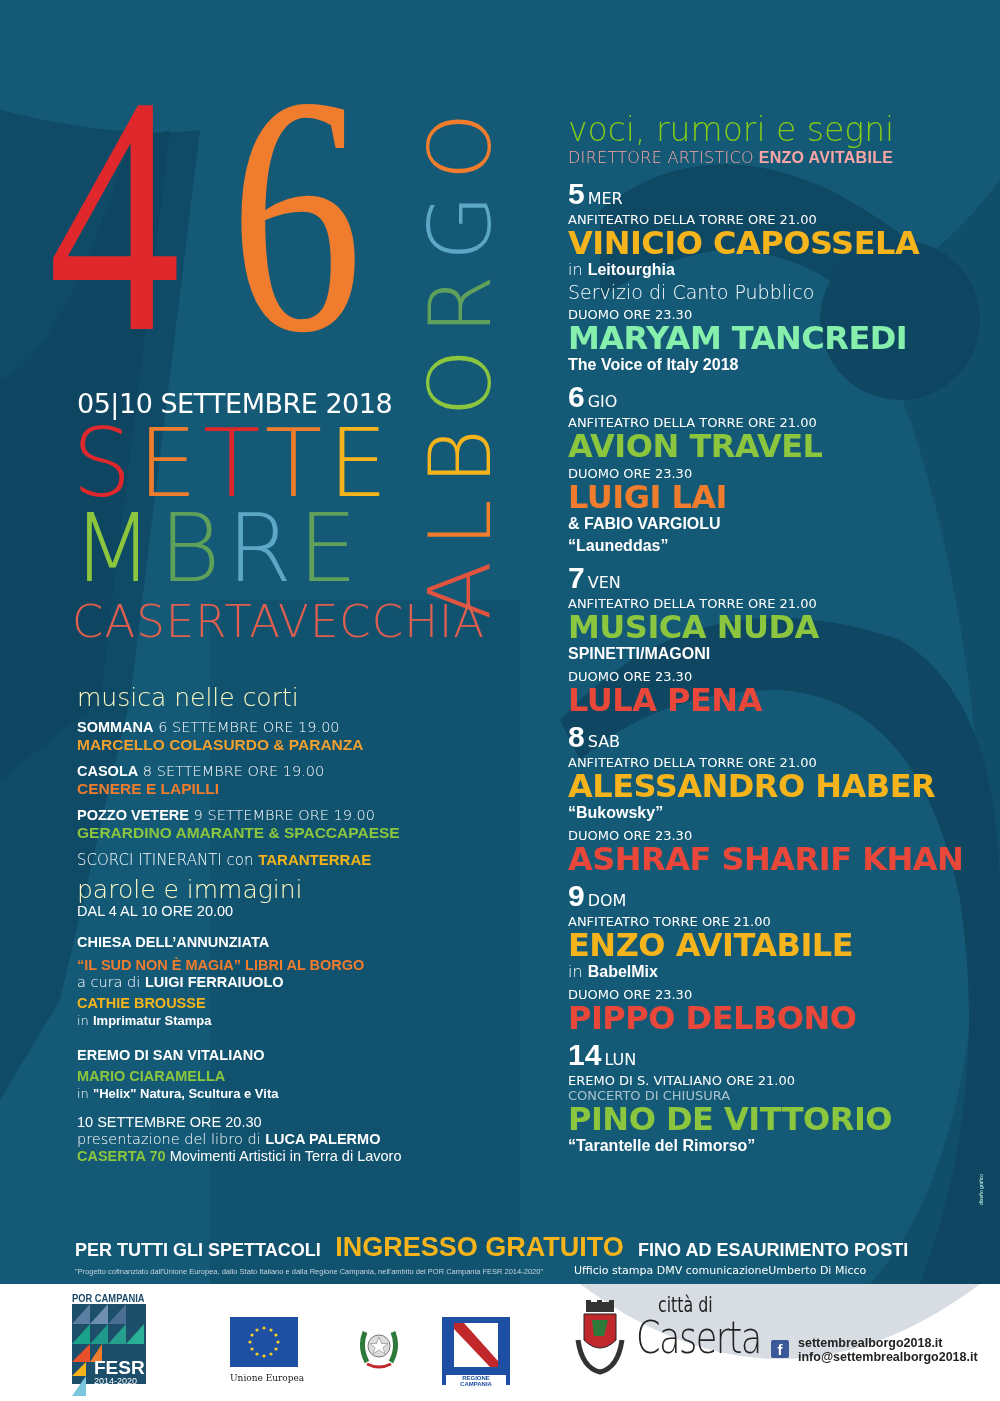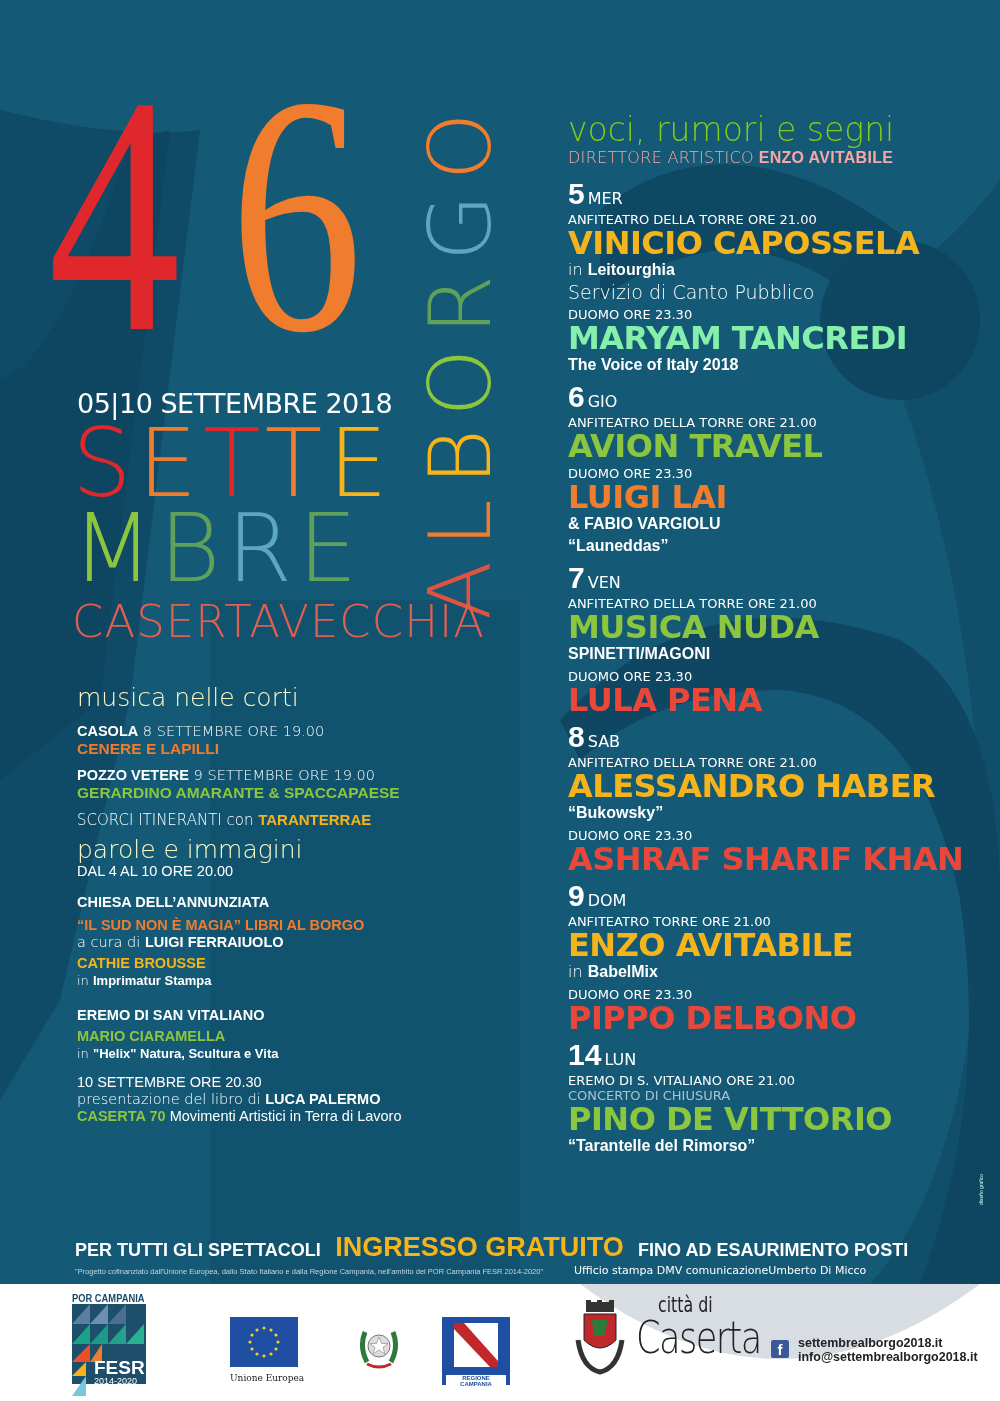--- a/index.html
+++ b/index.html
@@ -152,20 +152,24 @@
         <div class="venue dim">CONCERTO DI CHIUSURA</div>
         <div class="artist" style="color: rgb(140, 198, 63);">PINO DE VITTORIO</div>
         <div class="note"><span class="light"></span><b>“Tarantelle del Rimorso”</b></div>
       </div>
     </div>
 </div>
 
 <div id="leftcol" class="abs">
   <div class="sechead">musica nelle corti</div>
   <div id="corti" style="margin-top:4px">
+      <div class="grp" style="margin-top: 6px;">
+        <div class="ln"><b>SOMMANA</b><span class="th"> 6 SETTEMBRE ORE 19.00</span></div>
+        <div class="ln bold" style="color:#f0a02e;font-size:15.5px">MARCELLO COLASURDO &amp; PARANZA</div>
+      </div>
       <div class="grp">
         <div class="ln"><b>CASOLA</b><span class="th"> 8 SETTEMBRE ORE 19.00</span></div>
         <div class="ln bold" style="color:#f07c2e;font-size:15.5px">CENERE E LAPILLI</div>
       </div>
       <div class="grp">
         <div class="ln"><b>POZZO VETERE</b><span class="th"> 9 SETTEMBRE ORE 19.00</span></div>
         <div class="ln bold" style="color:#8cc63f;font-size:15.5px">GERARDINO AMARANTE &amp; SPACCAPAESE</div>
       </div>
     </div>
   <div class="grp ln" style="font-size:15px">

